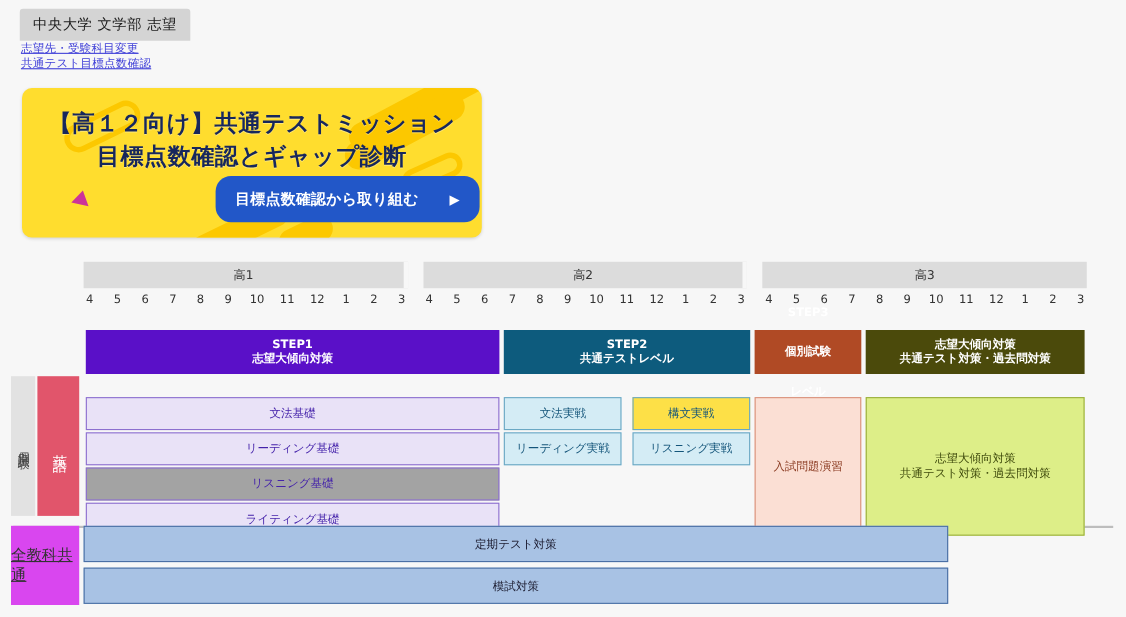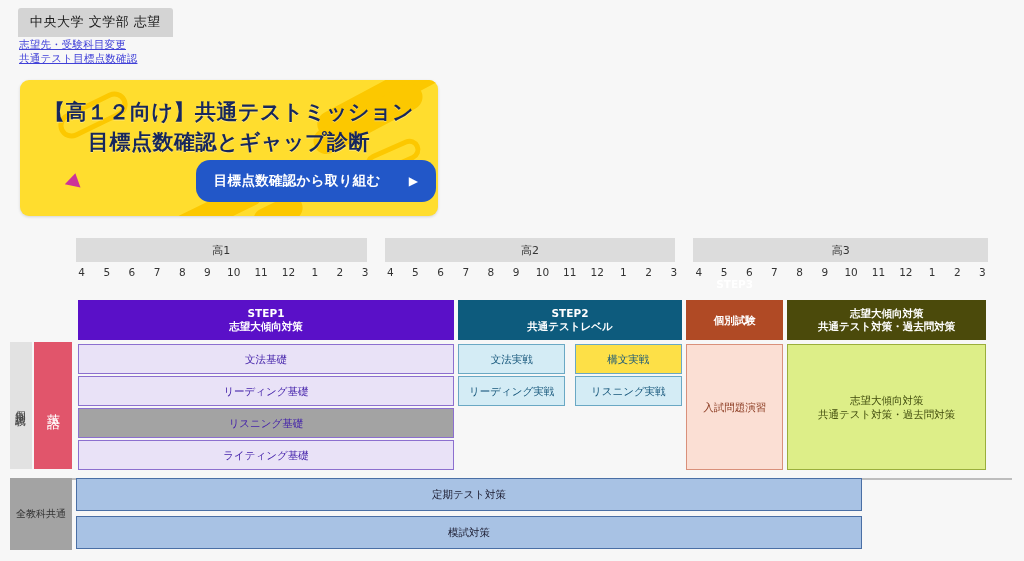--- a/index.html
+++ b/index.html
@@ -92,30 +92,31 @@
     display: flex; align-items: center; justify-content: center;
     writing-mode: vertical-rl; font-size: 10.5px; letter-spacing: 2px;
   }
   .side-cat { left: 10px; width: 22px; background: #e2e2e2; color: #444; }
   .side-sub { left: 34px; width: 38px; background: #e1556b; color: #fff;
               font-size: 13px; letter-spacing: 3px; }
   .task {
     position: absolute; display: flex; align-items: center; justify-content: center;
     text-align: center; font-size: 10.5px; line-height: 14px; border-width: 1px;
     border-style: solid;
+    margin-top: 17px;
   }
 
   .divider { margin: 9px 12px 0 12px; border-top: 2px solid #bdbdbd; }
 
   
   .common { position: absolute; left: 0; top: 478px; width: 1024px; height: 72px; }
   .common-label {
     position: absolute; left: 10px; top: 0; width: 62px; height: 72px;
-    background: #a3a3a3; color: #333; font-size: 10px;
-    display: flex; align-items: center; justify-content: center;
+    background: #d946ef; color: #333; font-size: 14px;
+    display: flex; align-items: center; justify-content: center; text-decoration: underline;
   }
   .common-bar {
     position: absolute; left: 76px; width: 786px; height: 33px;
     background: #a8c2e4; border: 1px solid #4a6fa5;
     display: flex; align-items: center; justify-content: center;
     font-size: 10.5px; color: #1a1a2e;
   }
 </style>
 </head>
 <body>

